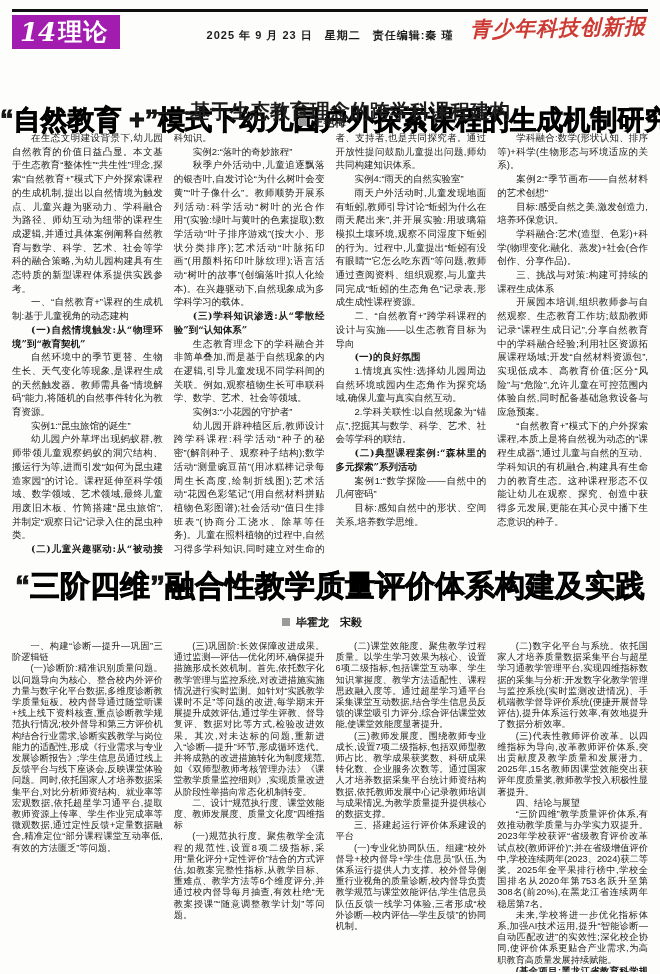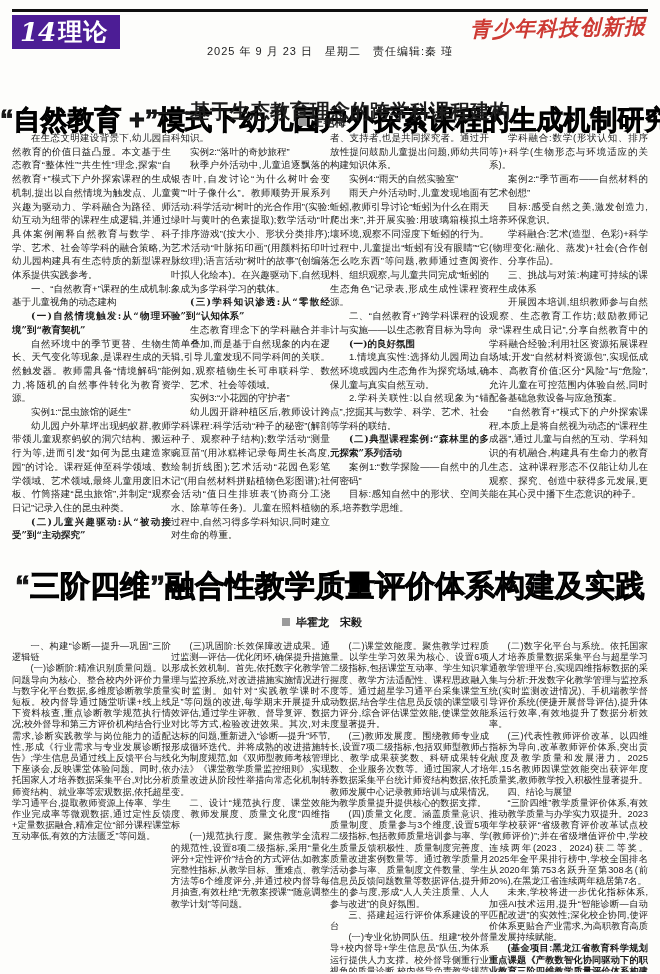--- a/index.html
+++ b/index.html
@@ -4,28 +4,28 @@
 <style>
   html,body { margin:0; padding:0; background:#e8e8e6; }
   .page {
     position:relative; width:660px; height:974px; margin:0 auto;
     background:#fdfdfb; overflow:hidden;
     font-family:"Liberation Sans", sans-serif; color:#1c1c1c;
   }
   
   .topbar-line { position:absolute; top:9px; left:12px; right:12px; height:3px; background:#101010; }
   .section-box {
-    position:absolute; top:15px; left:12px; height:34px; background:#4c1d95; color:#fff;
+    position:absolute; top:15px; left:12px; height:34px; background:#a21caf; color:#fff;
     display:flex; align-items:center; padding:0 12px 0 8px;
   }
   .section-num { font:italic 700 26px "DejaVu Serif", serif; margin-right:2px; }
   .section-word { font-weight:700; font-size:24px; letter-spacing:1px; }
   .dateline {
     position:absolute; top:28px; left:150px; right:150px; text-align:center;
-    font-size:11px; font-weight:400; letter-spacing:1px; white-space:nowrap;margin-top:16px;
+    font-size:11px; font-weight:700; letter-spacing:1px; white-space:nowrap;
   }
   .masthead {
     position:absolute; top:14px; right:14px; color:#cd3a33;
     font:italic 700 21px "DejaVu Serif", serif; letter-spacing:1px; transform:rotate(-1deg);
   }
   
   .a-title {
     position:absolute; left:0; right:0; text-align:center; font-weight:700;
     -webkit-text-stroke:0.8px #000; letter-spacing:0; white-space:nowrap;
   }
@@ -33,21 +33,21 @@
   #a2-title { top:566px; font-size:30px; }
   .a-subtitle { position:absolute; left:0; right:0; top:98px; text-align:center; font-size:20px; font-weight:600; }
   .a-author {
     position:absolute; left:0; right:16px; text-align:center; font-size:11px; font-weight:700;
   }
   #a1-author { top:115px; }
   #a2-author { top:615px; }
   .author-sq { display:inline-block; width:8px; height:8px; background:#9a9a9a; margin-right:6px; }
   
   .cols {
-    position:absolute; left:12px; right:12px; display:flex; 
+    position:absolute; left:12px; right:12px; display:flex; gap:11px;
   }
   #a1-cols { top:131px; height:426px; }
   #a2-cols { top:641px; height:331px; }
   .col {
     flex:1 1 0; overflow:hidden; text-align:justify; text-justify:inter-ideograph;
   }
   #a1-cols .col { font-size:9.5px; line-height:13.7px; }
   #a2-cols .col { font-size:9.2px; line-height:11.2px; }
   .col p { margin:0; text-indent:2em; }
   .col p.t-cont { text-indent:0; }
@@ -125,21 +125,20 @@
         <p class="t-p">(一)诊断阶:精准识别质量问题。以问题导向为核心、整合校内外评价力量与数字化平台数据,多维度诊断教学质量短板。校内督导通过随堂听课+线上线下资料核查,重点诊断教学规范执行情况;校外督导和第三方评价机构结合行业需求,诊断实践教学与岗位能力的适配性,形成《行业需求与专业发展诊断报告》;学生信息员通过线上反馈平台与线下座谈会,反映课堂体验问题。同时,依托国家人才培养数据采集平台,对比分析师资结构、就业率等宏观数据,依托超星学习通平台,提取教师资源上传率、学生作业完成率等微观数据,通过定性反馈+定量数据融合,精准定位“部分课程课堂互动率低,有效的方法匮乏”等问题。</p>
       </div>
       <div class="col">
         <p class="t-p">(三)巩固阶:长效保障改进成果。通过监测—评估—优化闭环,确保提升措施形成长效机制。首先,依托数字化教学管理与监控系统,对改进措施实施情况进行实时监测。如针对“实践教学课时不足”等问题的改进,每学期末开展提升成效评估,通过学生评教、督导复评、数据对比等方式,检验改进效果。其次,对未达标的问题,重新进入“诊断—提升”环节,形成循环迭代。并将成熟的改进措施转化为制度规范,如《双师型教师考核管理办法》《课堂教学质量监控细则》,实现质量改进从阶段性举措向常态化机制转变。</p>
         <p class="t-h">二、设计“规范执行度、课堂效能度、教师发展度、质量文化度”四维指标</p>
         <p class="t-p">(一)规范执行度。聚焦教学全流程的规范性,设置8项二级指标,采用“量化评分+定性评价”结合的方式评估,如教案完整性指标,从教学目标、重难点、教学方法等6个维度评分,并通过校内督导每月抽查,有效杜绝“无教案授课”“随意调整教学计划”等问题。</p>
       </div>
       <div class="col">
         <p class="t-p">(二)课堂效能度。聚焦教学过程质量。以学生学习效果为核心、设置6项二级指标,包括课堂互动率、学生知识掌握度、教学方法适配性、课程思政融入度等。通过超星学习通平台采集课堂互动数据,结合学生信息员反馈的课堂吸引力评分,综合评估课堂效能,使课堂效能度显著提升。</p>
         <p class="t-p">(三)教师发展度。围绕教师专业成长,设置7项二级指标,包括双师型教师占比、教学成果获奖数、科研成果转化数、企业服务次数等。通过国家人才培养数据采集平台统计师资结构数据,依托教师发展中心记录教师培训与成果情况,为教学质量提升提供核心的数据支撑。</p>
-        <p class="t-p">(四)质量文化度。涵盖质量意识、质量制度、质量参与3个维度,设置5项二级指标,包括教师质量培训参与率、学生质量反馈积极性、质量制度完善度、质量改进案例数量等。通过教学质量月活动参与率、质量制度文件数量、学生信息员反馈问题数量等数据评估,提升师生的参与度,形成“人人关注质量、人人参与改进”的良好氛围。</p>
         <p class="t-h">三、搭建起运行评价体系建设的平台</p>
         <p class="t-p">(一)专业化协同队伍。组建“校外督导+校内督导+学生信息员”队伍,为体系运行提供人力支撑。校外督导侧重行业视角的质量诊断,校内督导负责教学规范与课堂效能评估,学生信息员队伍反馈一线学习体验,三者形成“校外诊断—校内评估—学生反馈”的协同机制。</p>
       </div>
       <div class="col">
         <p class="t-p">(二)数字化平台与系统。依托国家人才培养质量数据采集平台与超星学习通教学管理平台,实现四维指标数据的采集与分析:开发数字化教学管理与监控系统(实时监测改进情况)、手机端教学督导评价系统(便捷开展督导评估),提升体系运行效率,有效地提升了数据分析效率。</p>
         <p class="t-p">(三)代表性教师评价改革。以四维指标为导向,改革教师评价体系,突出贡献度及教学质量和发展潜力。2025年,15名教师因课堂效能突出获评年度质量奖,教师教学投入积极性显著提升。</p>
         <p class="t-h">四、结论与展望</p>
         <p class="t-p">“三阶四维”教学质量评价体系,有效推动教学质量与办学实力双提升。2023年学校获评“省级教育评价改革试点校(教师评价)”;并在省级增值评价中,学校连续两年(2023、2024)获二等奖。2025年金平果排行榜中,学校全国排名从2020年第753名跃升至第308名(前20%),在黑龙江省连续两年稳居第7名。</p>
         <p class="t-p">未来,学校将进一步优化指标体系,加强AI技术运用,提升“智能诊断—自动匹配改进”的实效性;深化校企协同,使评价体系更贴合产业需求,为高职教育高质量发展持续赋能。</p>
         <p class="t-pb">(基金项目:黑龙江省教育科学规划重点课题《产教数智化协同驱动下的职业教育三阶四维教学质量评价体系构建研究》(ZJB1425013)。作者单位:哈尔滨科学技术职业学院)</p>

